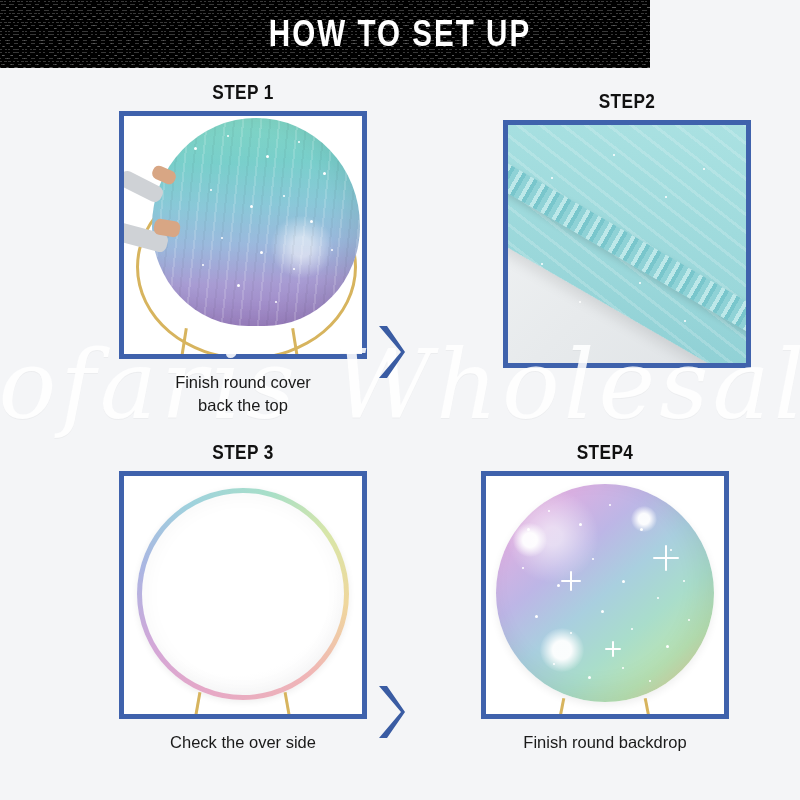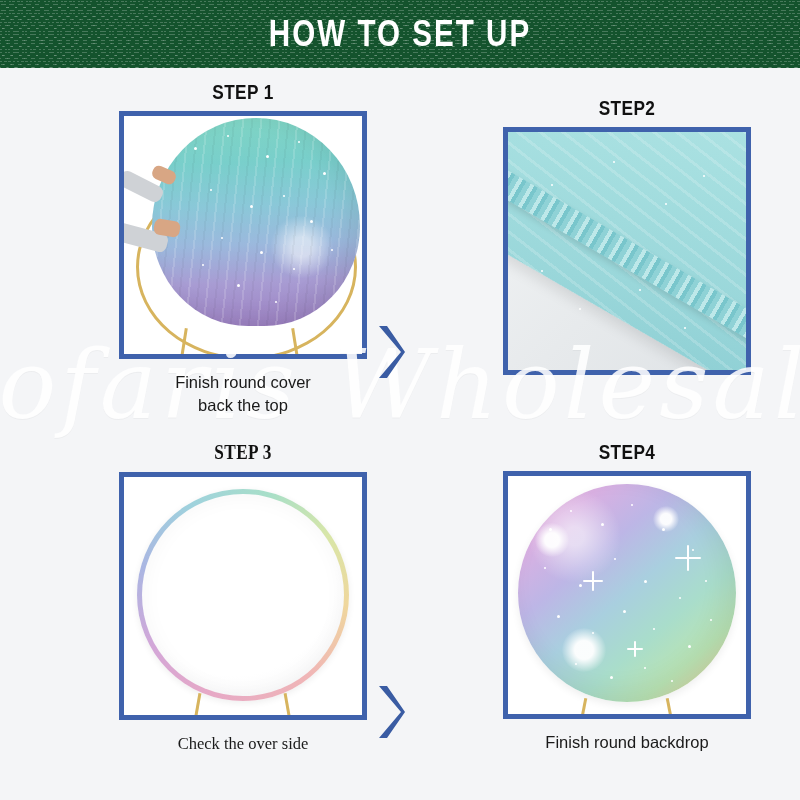--- a/index.html
+++ b/index.html
@@ -6,22 +6,22 @@
   body{
     width:800px;height:800px;
     background:#f4f5f7;
     font-family:"Liberation Sans",sans-serif;
     overflow:hidden;
     position:relative;
   }
 
   
   .header{
-    position:absolute;left:0;top:0;width:800px;height:68px;
-    background:#14532d;
+    position:absolute;left:0;top:0;width:650px;height:68px;
+    background:#000000;
     overflow:hidden;
   }
   .header .hatch{
     position:absolute;left:-10px;top:-10px;width:820px;height:90px;
     background-image:
       repeating-linear-gradient(45deg, rgba(255,255,255,.40) 0 1.5px, rgba(255,255,255,0) 1.5px 6px),
       repeating-linear-gradient(-45deg, rgba(255,255,255,.40) 0 1.5px, rgba(255,255,255,0) 1.5px 6px);
     background-size:52px 52px,52px 52px;
     opacity:.55;
     -webkit-mask-image:repeating-linear-gradient(0deg, #000 0 1px, transparent 1px 3px);
@@ -52,23 +52,23 @@
     white-space:nowrap;
     pointer-events:none;
     z-index:6;
     opacity:.95;
   }
 
   
   .grid{position:absolute;left:0;top:68px;width:636px;height:732px;}
   .cell{position:absolute;width:330px;}
   .cell.c1{left:78px;top:12px;}
-  .cell.c2{left:462px;top:28px;}
-  .cell.c3{left:78px;top:372px;font-family:Liberation Serif, serif;}
-  .cell.c4{left:462px;top:372px;}
+  .cell.c2{left:462px;top:21px;}
+  .cell.c3{left:78px;top:372px;}
+  .cell.c4{left:440px;top:372px;}
 
   .step-label{
     text-align:center;
     font-size:21px;
     font-weight:bold;
     color:#111111;
     letter-spacing:.5px;
     transform:scaleX(.82);
     margin-bottom:7px;
     white-space:nowrap;

